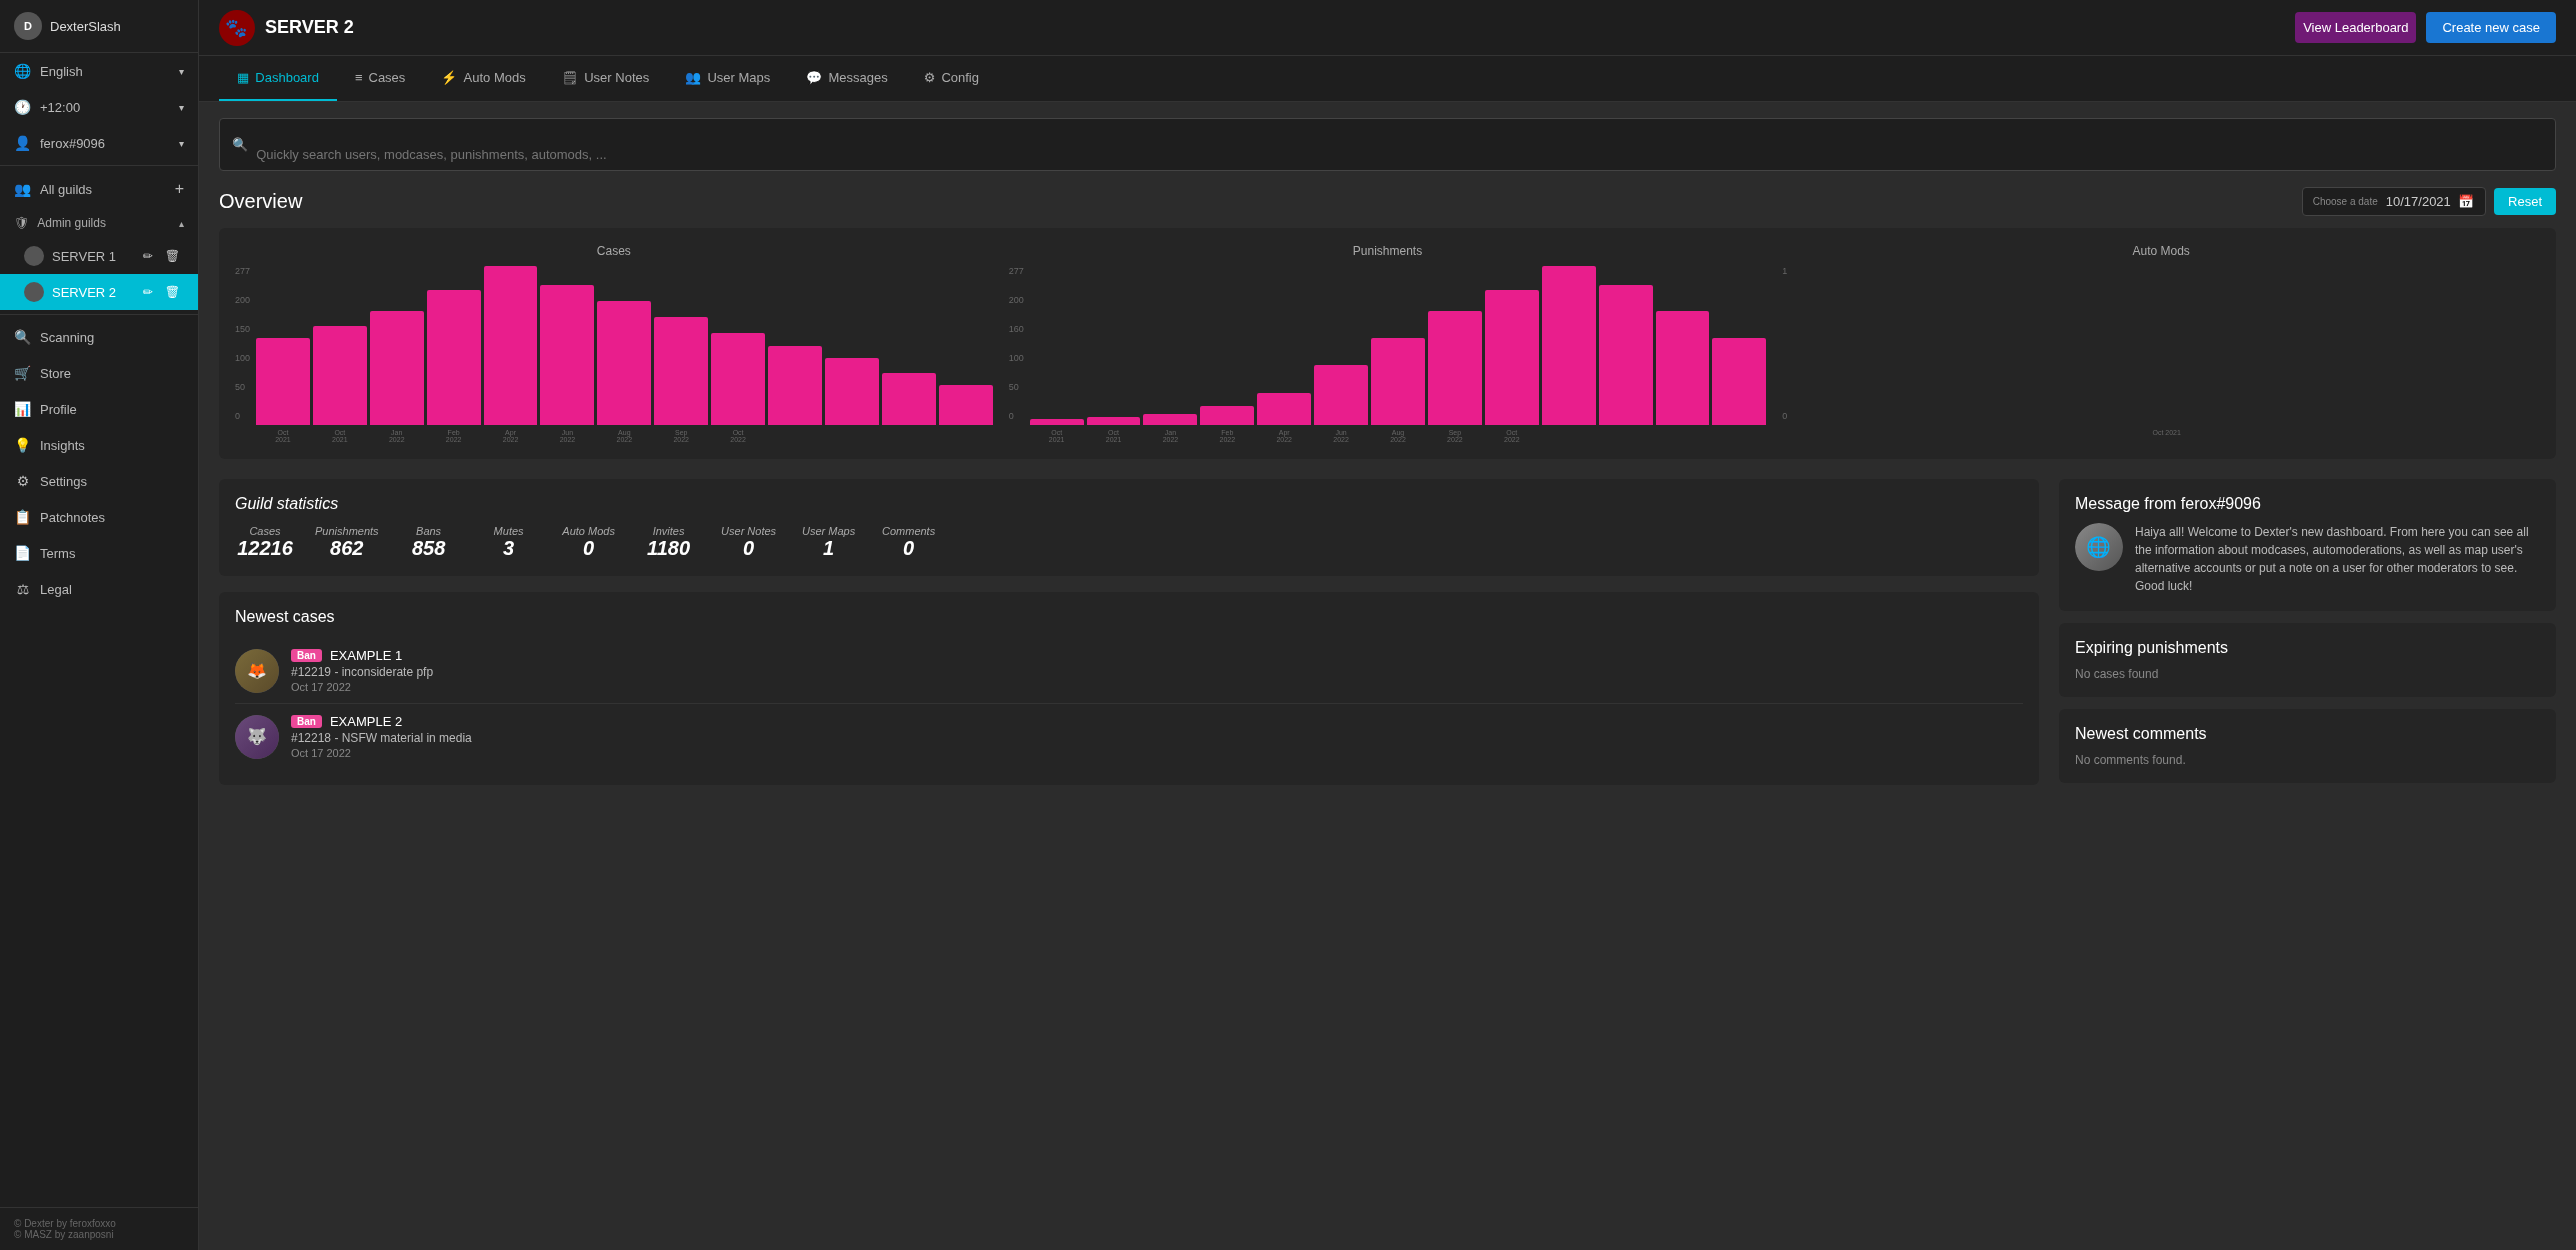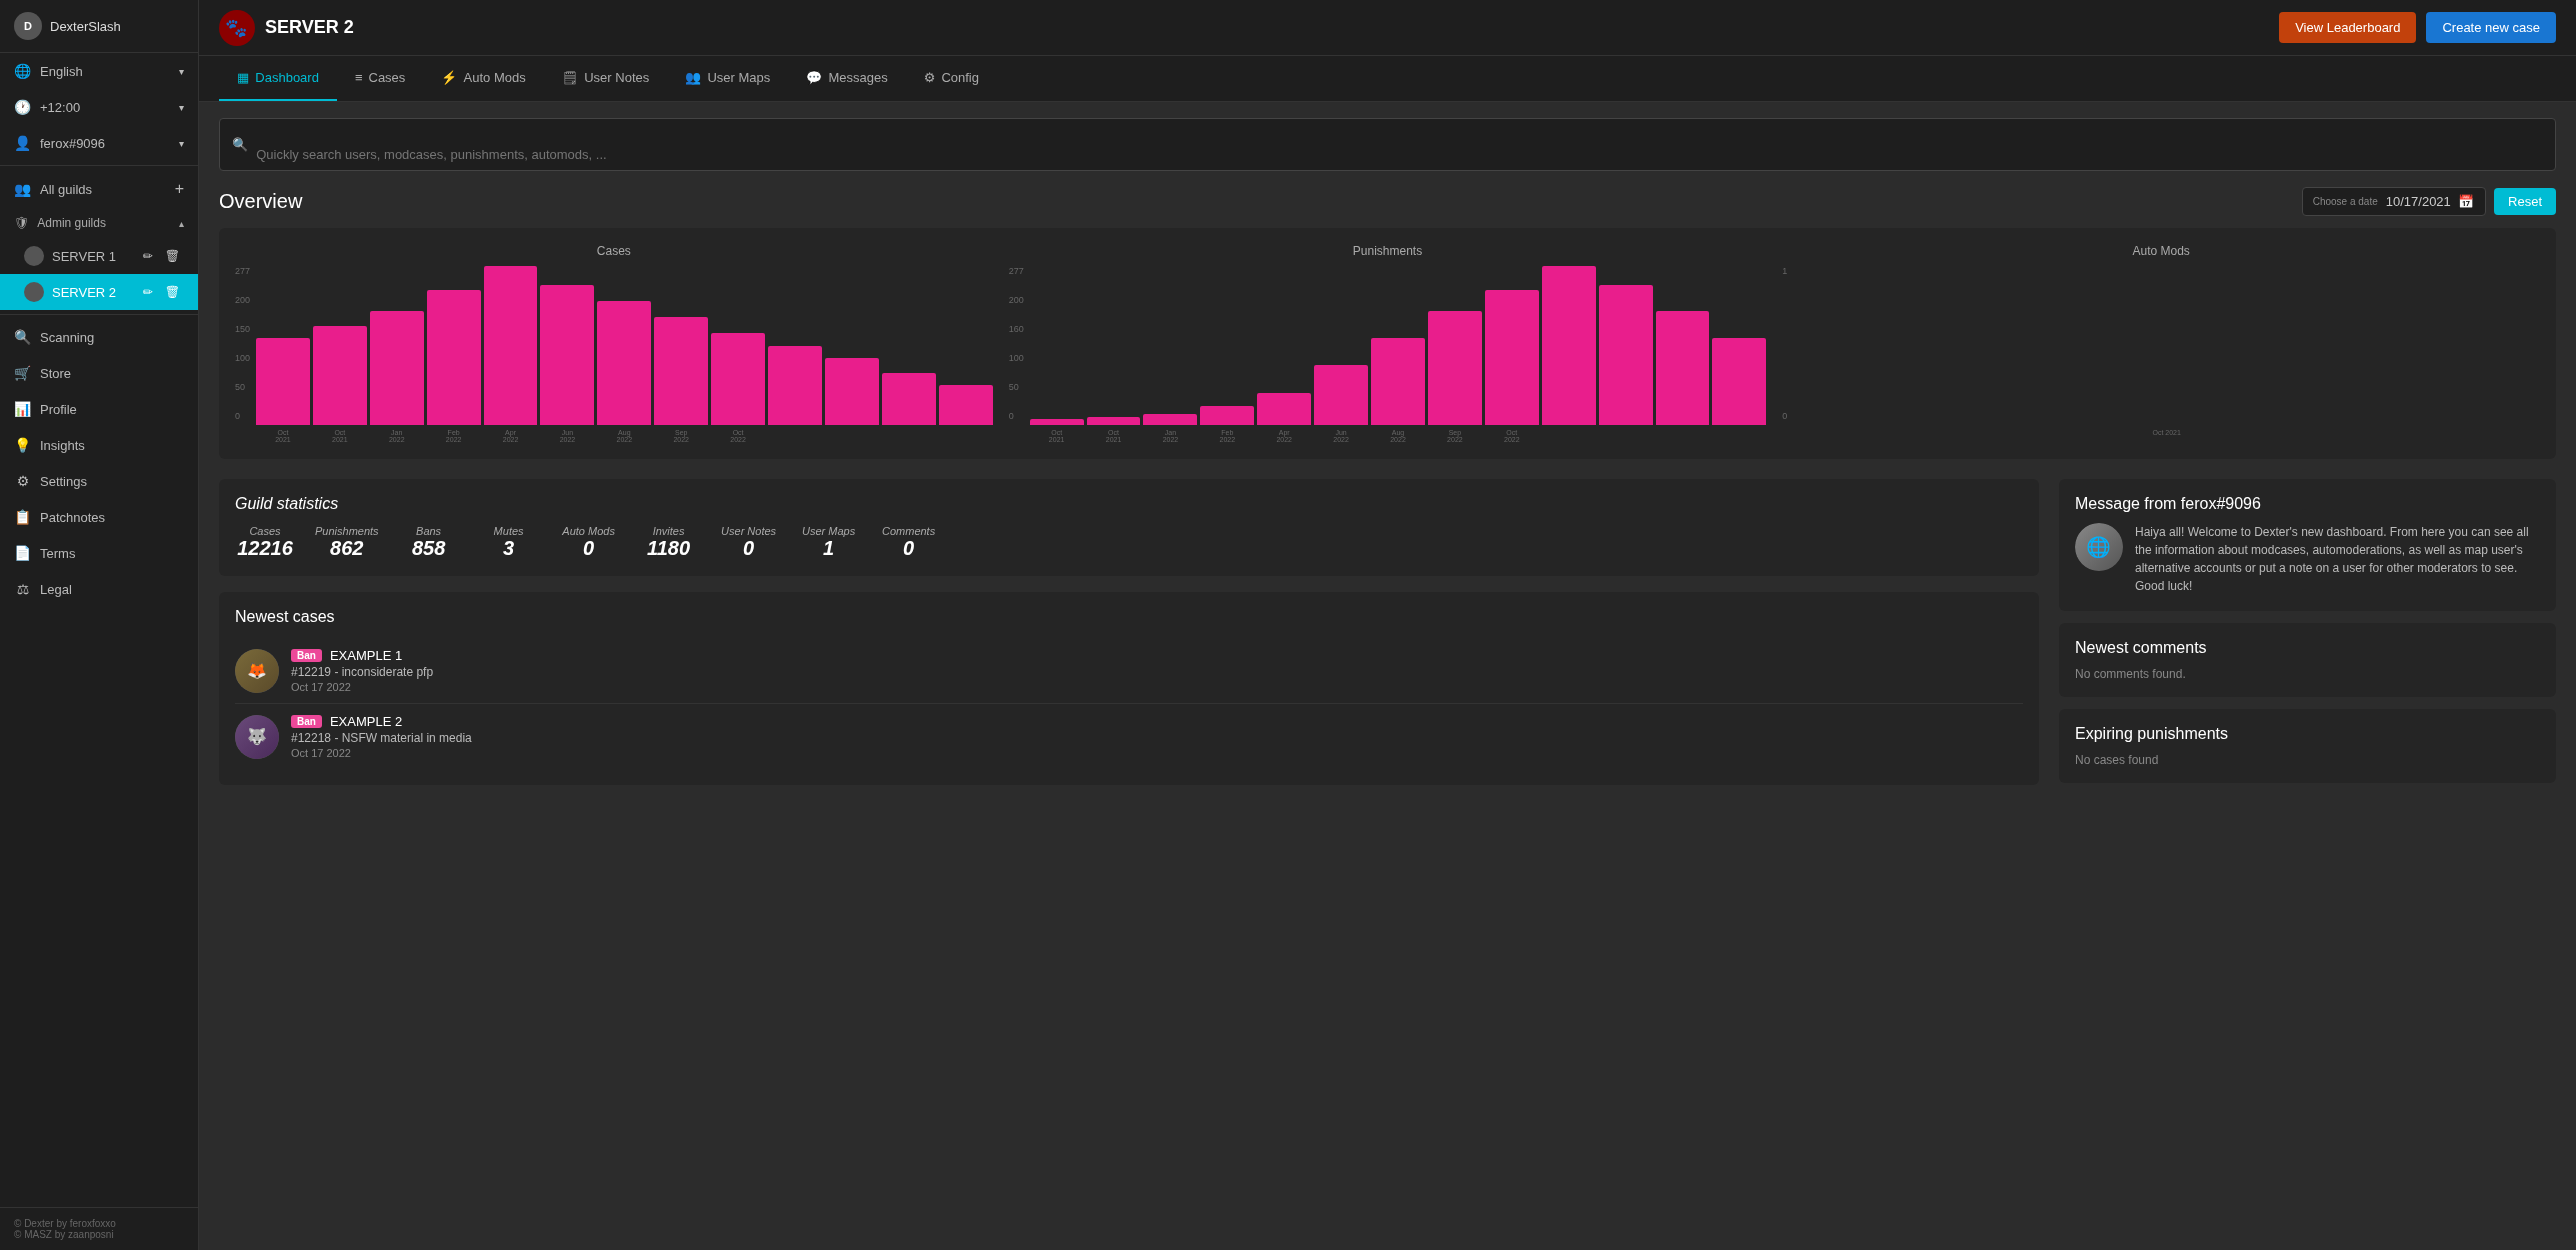--- a/index.html
+++ b/index.html
@@ -80,22 +80,22 @@
     .topbar-server {
       display: flex; align-items: center; gap: 10px; flex: 1;
     }
     .topbar-server-icon {
       width: 36px; height: 36px; border-radius: 50%; background: #8B0000;
       display: flex; align-items: center; justify-content: center; font-size: 18px;
     }
     .topbar-server-name { font-size: 18px; font-weight: bold; color: #fff; }
     .topbar-actions { display: flex; gap: 10px; }
     .btn-teal {
-      background: #c2410c; color: #fff; border: none; border-radius: 4px;
-      padding: 8px 16px; cursor: pointer; font-size: 13px; font-weight: 500;
+      background: #701a75; color: #fff; border: none; border-radius: 4px;
+      padding: 8px 8px; cursor: pointer; font-size: 13px; font-weight: 500;
     }
     .btn-blue {
       background: #1976d2; color: #fff; border: none; border-radius: 4px;
       padding: 8px 16px; cursor: pointer; font-size: 13px; font-weight: 500;
     }
 
     
     .content {
       flex: 1; overflow-y: auto; padding: 0;
       background: #2c2c2c;
@@ -571,25 +571,25 @@
           <div class="panel-card-title">Message from ferox#9096</div>
           <div class="message-from">
             <div class="msg-avatar">
               <div style="width:100%;height:100%;background:linear-gradient(135deg,#888,#555);border-radius:50%;display:flex;align-items:center;justify-content:center;font-size:20px;">🌐</div>
             </div>
             <div class="msg-text">Haiya all! Welcome to Dexter's new dashboard. From here you can see all the information about modcases, automoderations, as well as map user's alternative accounts or put a note on a user for other moderators to see. Good luck!</div>
           </div>
         </div>
 
         <div class="panel-card">
+          <div class="panel-card-title">Expiring punishments</div>
+          <div class="empty-msg">No cases found</div>
+        </div>
+
+        <div class="panel-card">
           <div class="panel-card-title">Newest comments</div>
           <div class="empty-msg">No comments found.</div>
         </div>
-
-        <div class="panel-card">
-          <div class="panel-card-title">Expiring punishments</div>
-          <div class="empty-msg">No cases found</div>
-        </div>
       </div>
     </div>
   </div>
 </div>
 
 
 </body></html>

